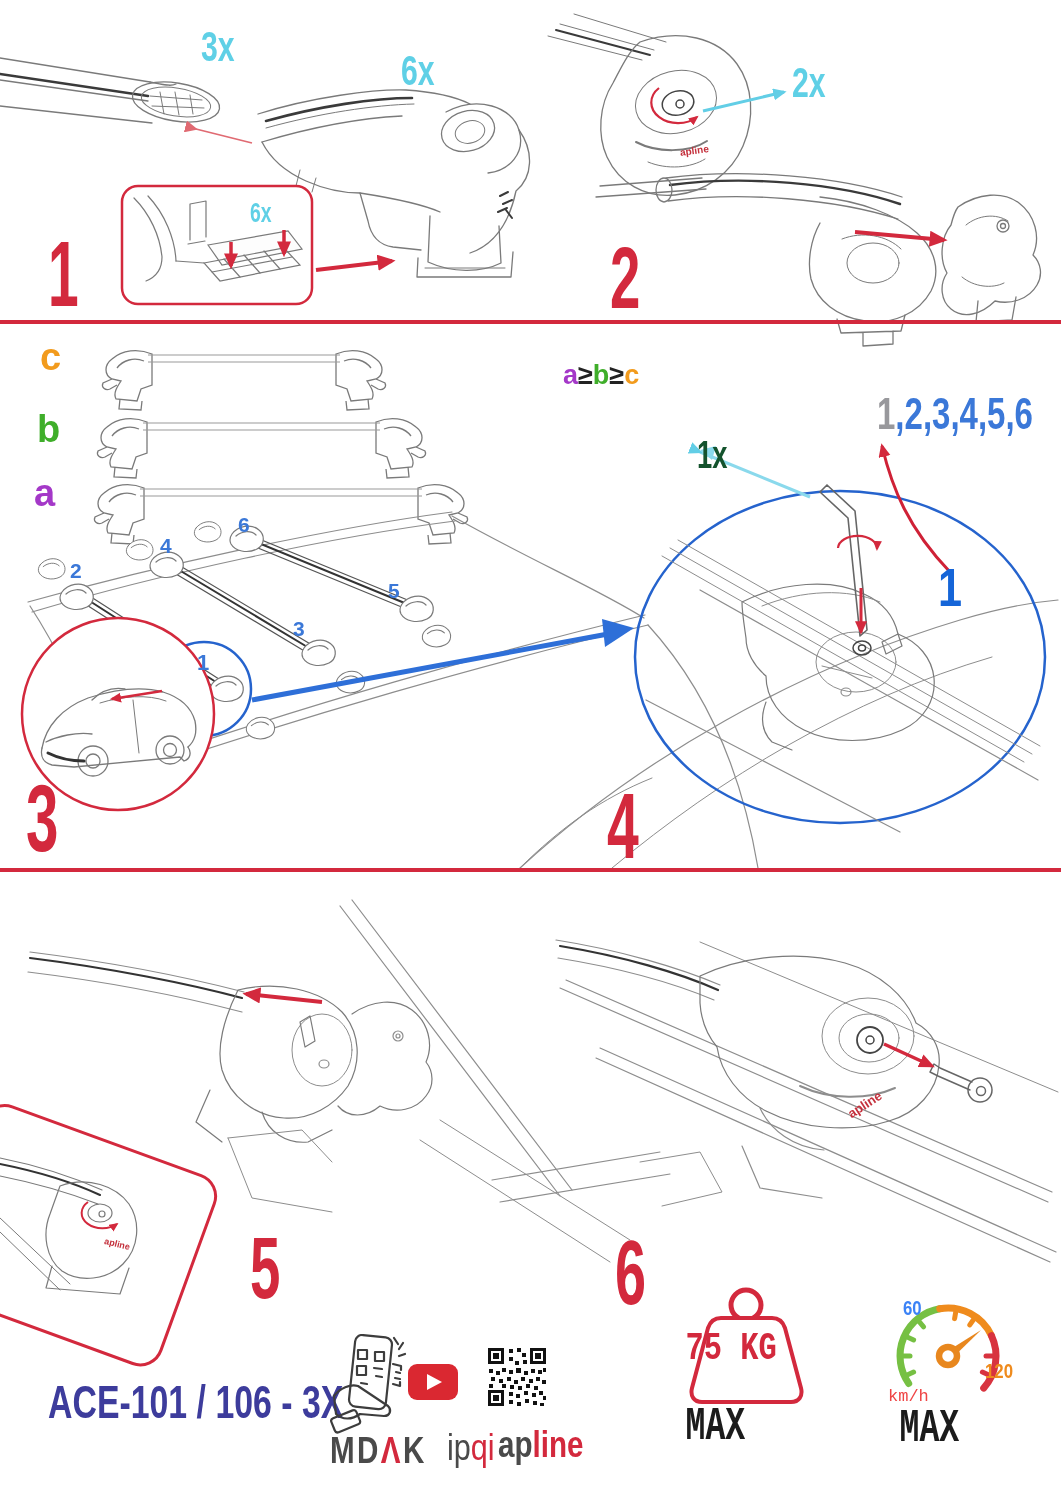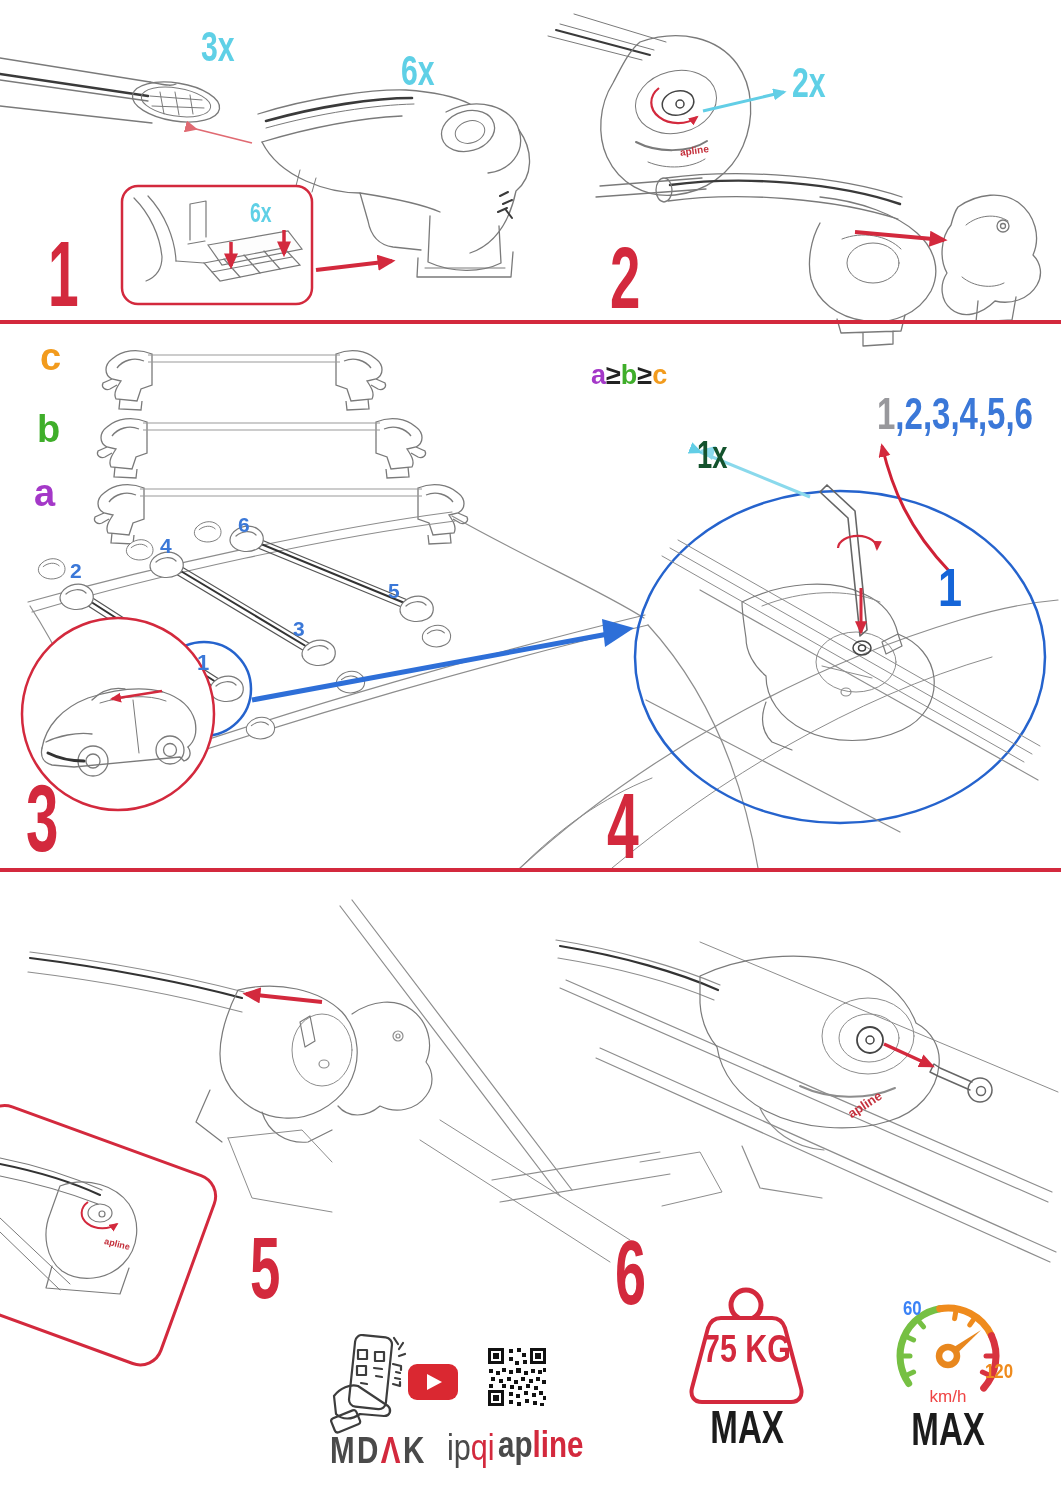--- a/index.html
+++ b/index.html
@@ -6,21 +6,21 @@
   #page{position:relative;width:1061px;height:1500px;background:#fff;overflow:hidden;
         font-family:"Liberation Sans",sans-serif;}
   .t{position:absolute;white-space:nowrap;line-height:1;}
   .cond{display:inline-block;transform:scaleX(.72);transform-origin:left top;}
   .cond8{display:inline-block;transform:scaleX(.8);transform-origin:left top;}
   .num{color:#d3293d;font-weight:700;}
   .qty{color:#5fd0e6;font-weight:700;}
   .pos{color:#3b78d8;font-weight:700;font-size:21px;}
   .apl{color:#c4303c;font-weight:700;font-size:10px;}
   svg{position:absolute;left:0;top:0;}
-  .ctr{text-align:center;}
+  .ctr{text-align:left;font-family:Liberation Mono, monospace;}
 </style>
 </head>
 <body>
 
 <div id="page">
 
 <svg width="1061" height="1500" viewBox="0 0 1061 1500">
   <defs>
     <marker id="mRed" markerUnits="strokeWidth" markerWidth="5" markerHeight="5" refX="3.6" refY="2" orient="auto">
       <path d="M0,0 L4.5,2 L0,4 Z" fill="#d3293d"></path>
@@ -283,21 +283,21 @@
 <span class="t num" style="left:48px;top:228px;font-size:92px;"><span class="cond" style="transform:scaleX(.6);">1</span></span>
 
 <span class="t qty" style="left:792px;top:62px;font-size:42px;"><span class="cond">2x</span></span>
 <span class="t apl" style="left:680px;top:146px;transform:rotate(-8deg);">apline</span>
 <span class="t num" style="left:610px;top:234px;font-size:88px;"><span class="cond" style="transform:scaleX(.62);">2</span></span>
 
 <span class="t" style="left:40px;top:338px;font-size:38px;font-weight:700;color:#f29b1d;">c</span>
 <span class="t" style="left:37px;top:410px;font-size:38px;font-weight:700;color:#3fae2a;">b</span>
 <span class="t" style="left:34px;top:474px;font-size:38px;font-weight:700;color:#a438c8;">a</span>
 
-<span class="t" style="left:563px;top:362px;font-size:27px;font-weight:700;margin-left:28px;">
+<span class="t" style="left:563px;top:362px;font-size:27px;font-weight:700;">
   <span style="color:#a438c8;">a</span><span style="color:#222;">≥</span><span style="color:#3fae2a;">b</span><span style="color:#222;">≥</span><span style="color:#f29b1d;">c</span>
 </span>
 
 <span class="t pos" style="left:70px;top:560px;">2</span>
 <span class="t pos" style="left:160px;top:535px;">4</span>
 <span class="t pos" style="left:238px;top:514px;">6</span>
 <span class="t pos" style="left:197px;top:652px;font-size:22px;">1</span>
 <span class="t pos" style="left:293px;top:618px;">3</span>
 <span class="t pos" style="left:388px;top:580px;">5</span>
 <span class="t num" style="left:26px;top:772px;font-size:94px;"><span class="cond" style="transform:scaleX(.62);">3</span></span>
@@ -307,20 +307,21 @@
   <span class="cond" style="transform:scaleX(.75);"><span style="color:#98989c;">1</span><span style="color:#3b78d8;">,2,3,4,5,6</span></span>
 </span>
 <span class="t" style="left:938px;top:560px;font-size:54px;font-weight:700;color:#1565d8;"><span class="cond8">1</span></span>
 <span class="t num" style="left:607px;top:780px;font-size:92px;"><span class="cond" style="transform:scaleX(.62);">4</span></span>
 
 <span class="t apl" style="left:104px;top:1240px;font-size:9px;transform:rotate(14deg);">apline</span>
 <span class="t num" style="left:250px;top:1224px;font-size:88px;"><span class="cond" style="transform:scaleX(.62);">5</span></span>
 <span class="t apl" style="left:846px;top:1098px;font-size:13px;transform:rotate(-33deg);">apline</span>
 <span class="t num" style="left:615px;top:1228px;font-size:90px;"><span class="cond" style="transform:scaleX(.62);">6</span></span>
 
+<span class="t" style="left:48px;top:1378px;font-size:47px;font-weight:700;color:#3d3c9c;"><span class="cond">ACE-101 / 106 - 3X</span></span>
 
 <div class="t" style="left:330px;top:1334px;width:80px;height:100px;">
   <svg width="80" height="100" viewBox="0 0 80 100">
     <g stroke="#3d3d3d" stroke-width="2.2" fill="none" stroke-linecap="round" stroke-linejoin="round">
       <rect x="22" y="2" width="37" height="72" rx="7" transform="rotate(6 40 38)"></rect>
       <rect x="28" y="16" width="9" height="9"></rect>
           <rect x="45" y="18" width="9" height="9"></rect>
           <rect x="27" y="32" width="9" height="9"></rect>
       <path d="M44,34 l8,1 M46,42 l6,1 M31,49 l6,1"></path>
       <path d="M64,4 L68,10 M73,9 L69,15 M75,20 L69,22"></path>

